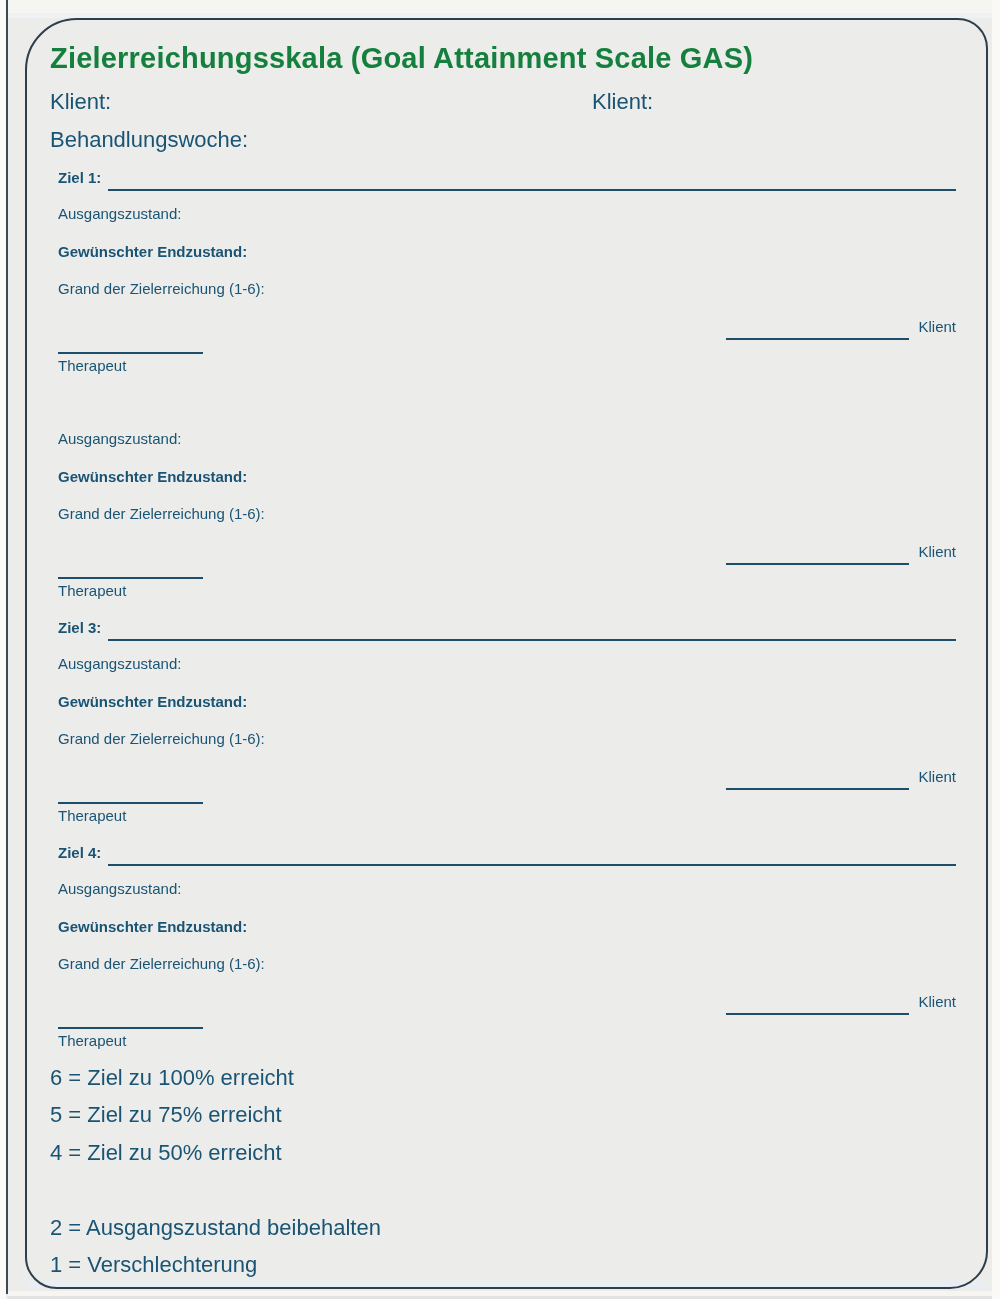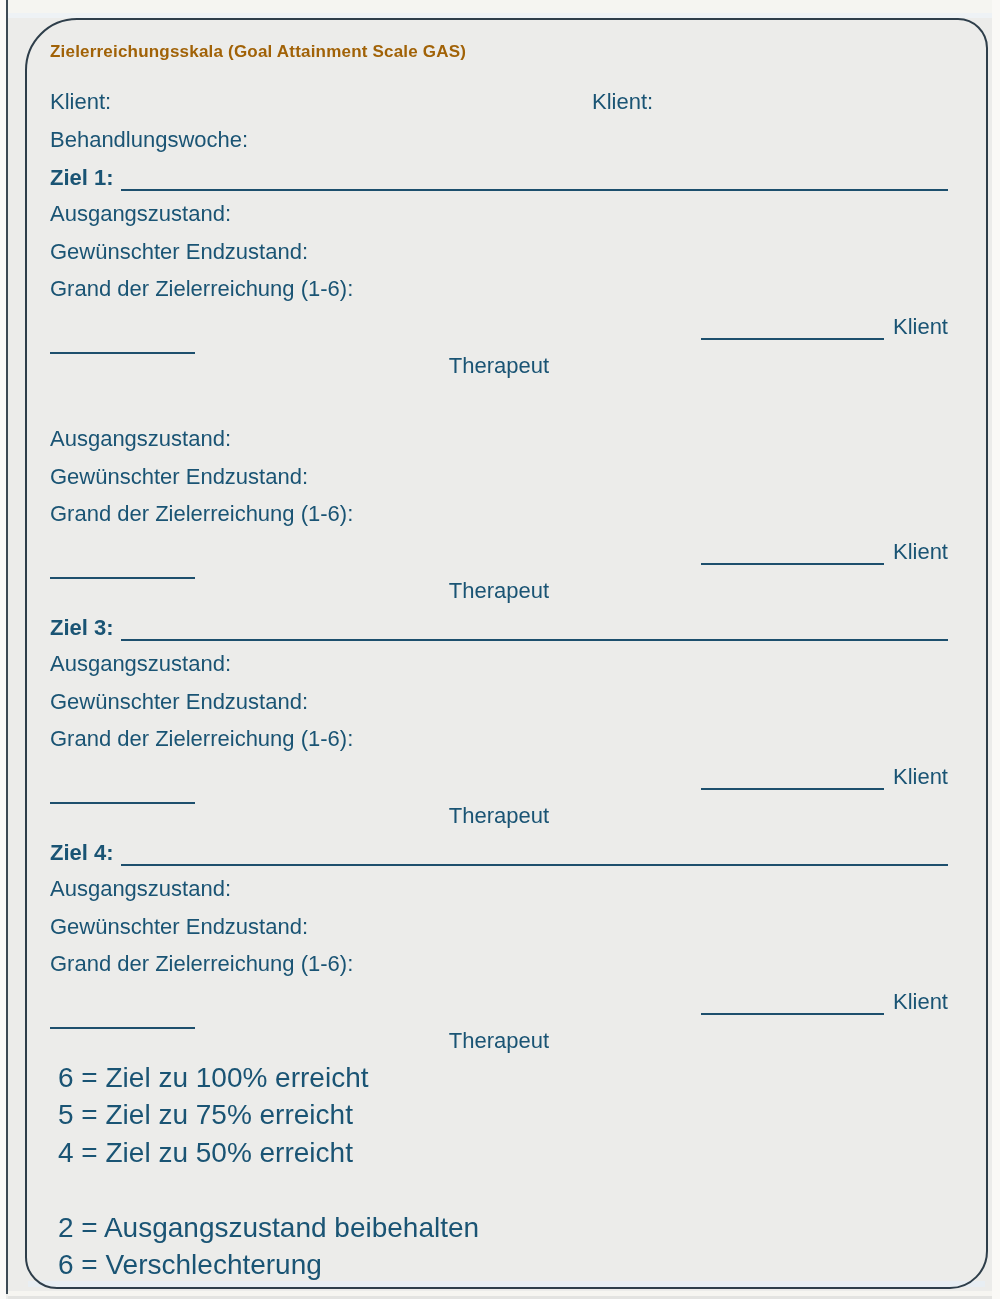--- a/index.html
+++ b/index.html
@@ -23,47 +23,47 @@
   
   .sheet-border{
     left:25px;top:18px;width:963px;height:1271px;box-sizing:border-box;
     border:2px solid #2e3e4a;
     border-radius:52px 30px 38px 32px;
     background:transparent;
   }
 
   
   .title{
-    left:50px;top:42px;font-size:17px;font-weight:bold;color:#a16207;
+    left:50px;top:42px;font-size:29px;font-weight:bold;color:#15803d;
     white-space:nowrap;letter-spacing:0.2px;
   }
   .row{left:50px;height:26px;font-size:22px;line-height:25px;white-space:nowrap;}
   .row-client{top:89px;width:898px;}
   .date-label{position:absolute;left:542px;top:0;}
   .row-week{top:127px;}
 
   
   .goal{left:50px;width:898px;height:225px;}
   .goal-1{top:166px;}
   .goal-2{top:391px;}
   .goal-3{top:616px;}
   .goal-4{top:841px;}
-  .g-row{position:absolute;left:0;width:100%;height:25px;font-size:22px;line-height:24px;white-space:nowrap;}
-  .r0{top:0;}.r1{top:36px;}.r2{top:74px;}.r3{top:111px;}.r4{top:149px;}.r5{top:187px;flex-direction:column;}
+  .g-row{position:absolute;left:8px;width:100%;height:25px;font-size:15px;line-height:24px;white-space:nowrap;}
+  .r0{top:0;}.r1{top:36px;}.r2{top:74px;font-weight:bold;}.r3{top:111px;}.r4{top:149px;}.r5{top:187px;flex-direction:column;}
   .heading-row{display:flex;}
   .g-heading{font-weight:bold;white-space:nowrap;}
   .fill-line{flex:1;border-bottom:2px solid #1d4f6d;margin-left:7px;}
-  .sig-row{display:flex;justify-content:flex-end;text-align:center;}
+  .sig-row{display:flex;justify-content:flex-end;}
   .sig-line{border-bottom:2px solid #1d4f6d;}
   .sig-line.client{width:183px;margin-right:9px;}
   .sig-line.therapist{width:145px;margin-right:4px;}
 
   
   .legend{left:50px;top:1066px;width:700px;height:215px;}
-  .legend-item{position:absolute;left:8px;height:25px;font-size:28px;line-height:24px;white-space:nowrap;}
+  .legend-item{position:absolute;left:0;height:25px;font-size:22px;line-height:24px;white-space:nowrap;}
   .l0{top:0;}.l1{top:37px;}.l2{top:75px;}.l3{top:112px;}.l4{top:150px;}.l5{top:187px;}
 </style>
 </head>
 <body>
 
 <div class="abs edge-left-white"></div>
 <div class="abs edge-left-line"></div>
 <div class="abs edge-right-white"></div>
 <div class="abs edge-top"></div>
 <div class="abs tint-top"></div>
@@ -150,14 +150,14 @@
     <span class="sig-line therapist"></span>
     <span>Therapeut</span>
   </div>
 </section>
 
 <div class="abs legend">
   <div class="legend-item l0">6 = Ziel zu 100% erreicht</div>
   <div class="legend-item l1">5 = Ziel zu 75% erreicht</div>
   <div class="legend-item l2">4 = Ziel zu 50% erreicht</div>
   <div class="legend-item l4">2 = Ausgangszustand beibehalten</div>
-  <div class="legend-item l5">6 = Verschlechterung</div>
+  <div class="legend-item l5">1 = Verschlechterung</div>
 </div>
 
 </body></html>

